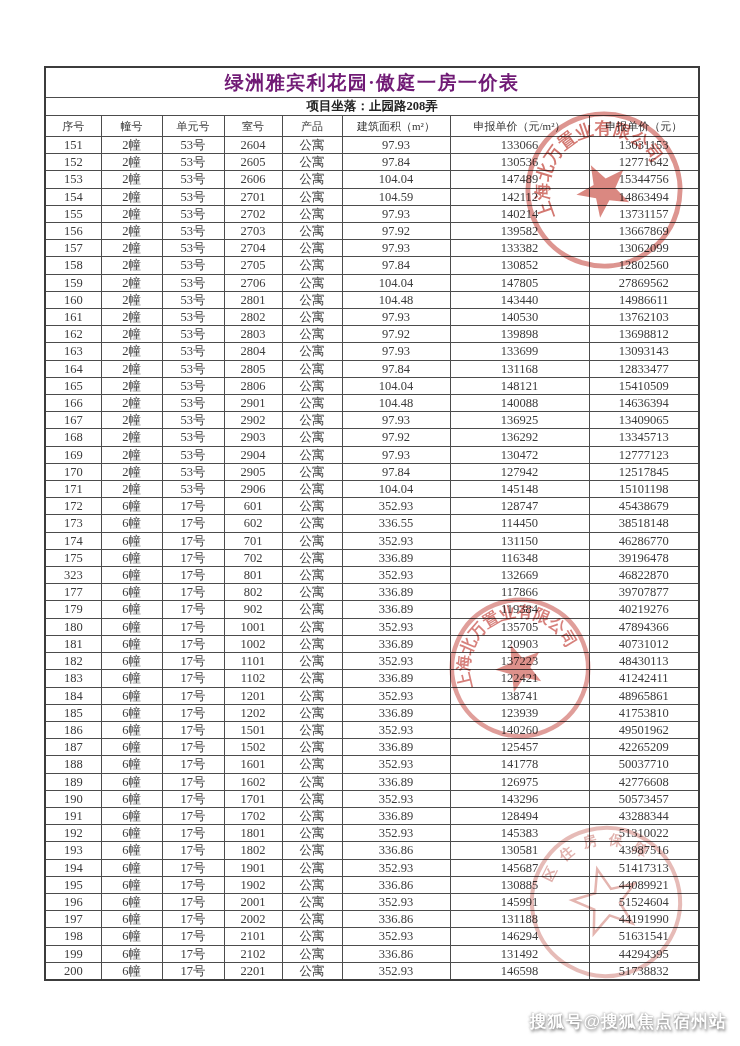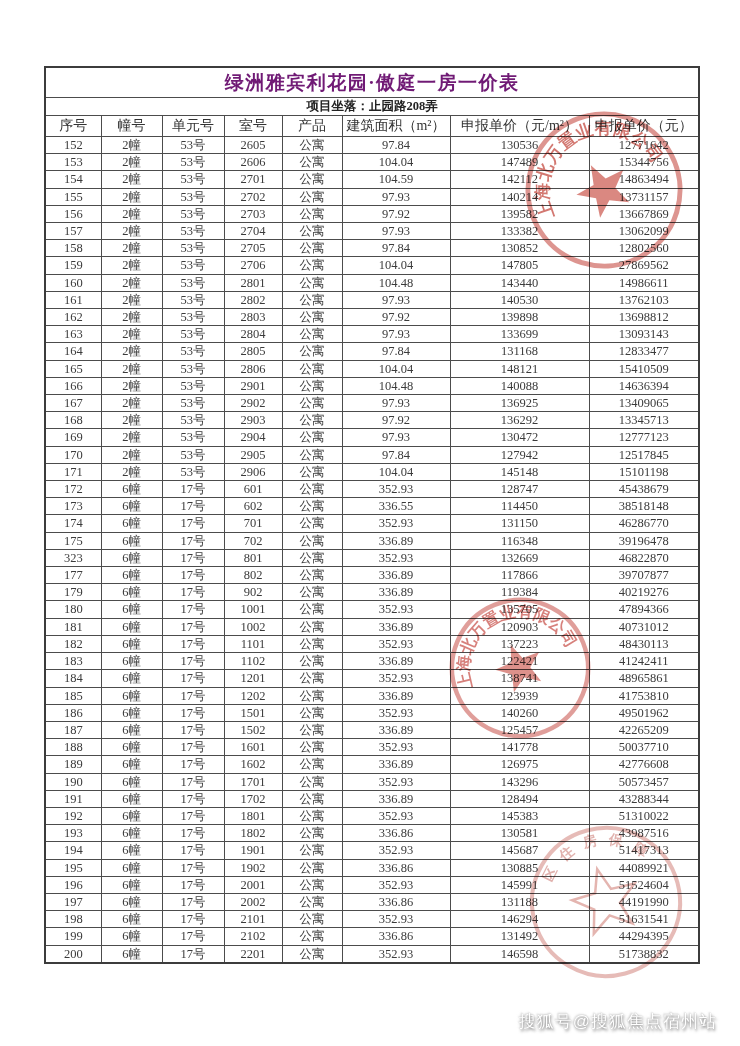--- a/index.html
+++ b/index.html
@@ -19,35 +19,35 @@
     border:1px solid #4c4c4c;text-align:center;vertical-align:middle;
     color:#3b3b3b;padding:0;overflow:hidden;white-space:nowrap;
   }
   .title-row th{
     font-size:19px;font-weight:bold;color:#701a75;height:29px;letter-spacing:1.5px;
   }
   .subtitle-row th{
     font-size:12.5px;font-weight:bold;color:#222;height:16px;
   }
   .header-row th{
-    font-size:14px;font-weight:normal;color:#333;height:20px;
+    font-size:11px;font-weight:normal;color:#333;height:20px;
   }
   .price-table tbody td{
     font-size:12.5px;height:16.2px;line-height:16.2px;
   }
 
   .stamp{position:absolute;mix-blend-mode:multiply;pointer-events:none;}
   #stamp-top{left:518px;top:104px;}
   #stamp-middle{left:444px;top:592px;}
   #stamp-bottom{left:524px;top:820px;}
 
   .watermark{
-    position:absolute;right:23px;top:1010px;
+    position:absolute;right:13px;top:1010px;
     font-family:"Liberation Sans","DejaVu Sans",sans-serif;
-    font-size:17px;font-weight:400;letter-spacing:1px;color:#ffffff;
+    font-size:17px;font-weight:700;letter-spacing:1px;color:#ffffff;
     text-shadow:1px 2px 3px rgba(125,125,125,0.95),
                 -1px -1px 2px rgba(190,190,190,0.6),
                 0 0 1px rgba(150,150,150,0.8);
   }
 </style>
 </head>
 <body>
 
 <div class="page">
 
@@ -75,20 +75,30 @@
           <th>单元号</th>
           <th>室号</th>
           <th>产品</th>
           <th>建筑面积（m²）</th>
           <th>申报单价（元/m²）</th>
           <th>申报单价（元）</th>
         </tr>
     </thead>
     <tbody id="table-body">
         <tr>
+          <td>151</td>
+          <td>2幢</td>
+          <td>53号</td>
+          <td>2604</td>
+          <td>公寓</td>
+          <td>97.93</td>
+          <td>133066</td>
+          <td>13031153</td>
+        </tr>
+        <tr>
           <td>152</td>
           <td>2幢</td>
           <td>53号</td>
           <td>2605</td>
           <td>公寓</td>
           <td>97.84</td>
           <td>130536</td>
           <td>12771642</td>
         </tr>
         <tr>

